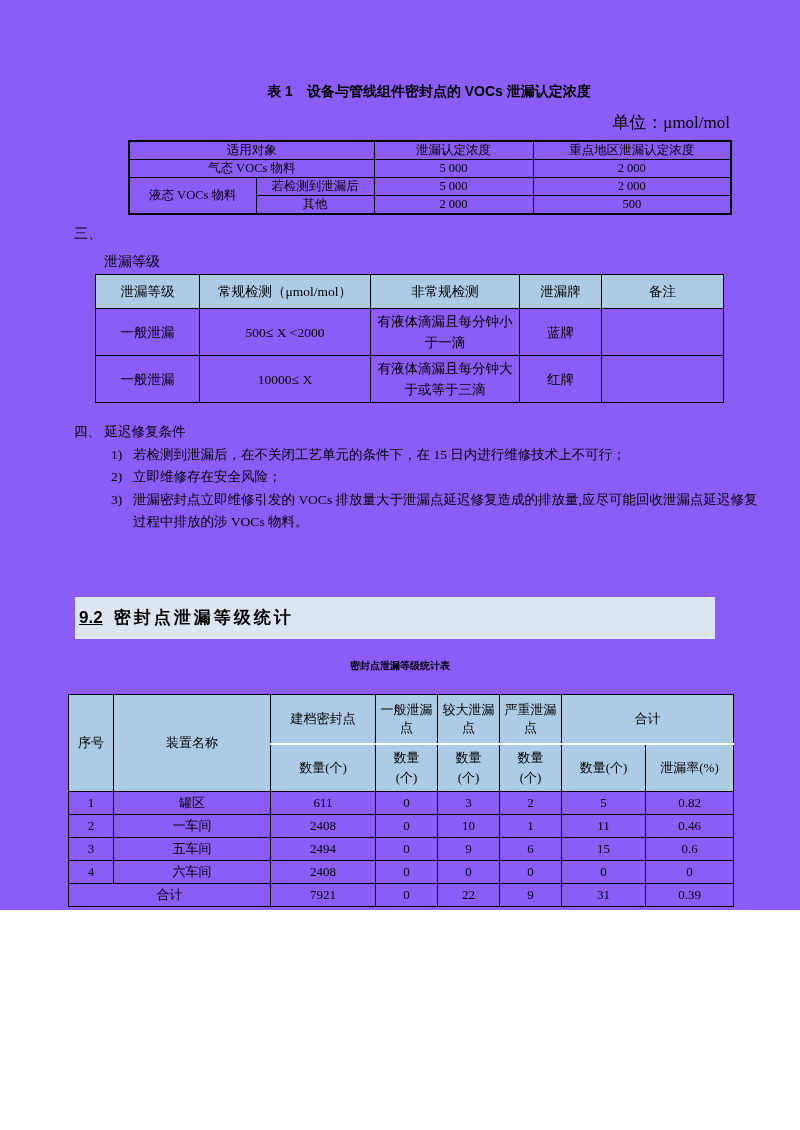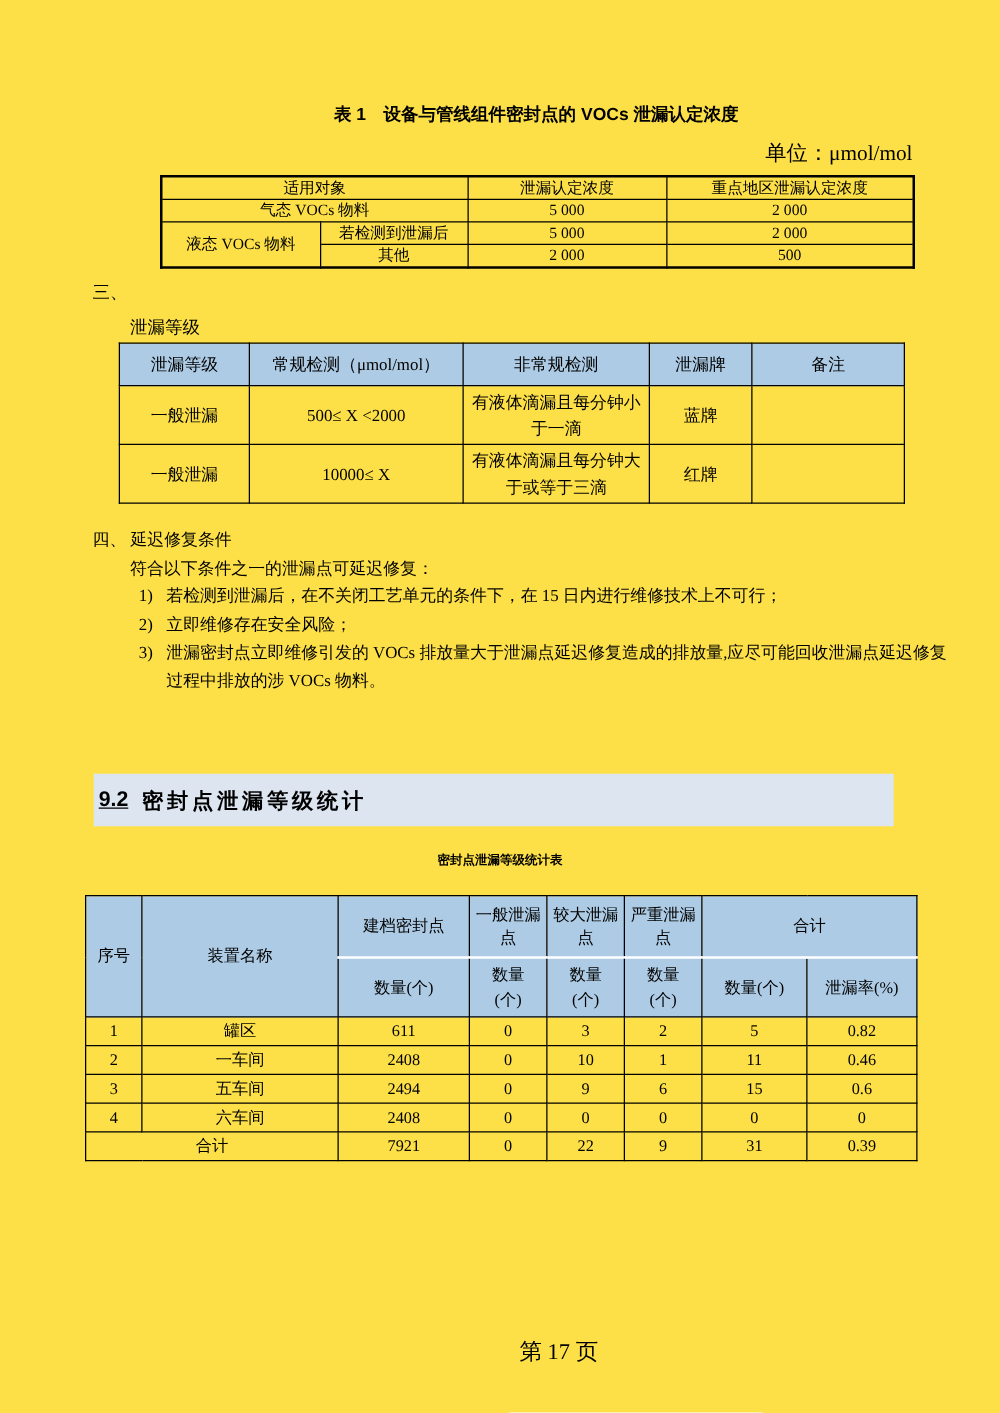--- a/index.html
+++ b/index.html
@@ -1,17 +1,17 @@
 <!DOCTYPE html>
 <html style="--table-header-blue: #adcbe4; --section-band-blue: #dce5f0;"><head>
 <meta charset="utf-8">
 <style>
   html,body{margin:0;padding:0;background:#ffffff;}
   .page{
-    position:relative;width:800px;height:1130px;margin:0 auto;background:#fde047;
+    position:relative;width:800px;height:910px;margin:0 auto;background:#8b5cf6;
     font-family:"Liberation Serif","DejaVu Serif",serif;color:#000;overflow:hidden;
   }
   
   .t1-title{margin:83px 0 0 128px;width:602px;text-align:center;
     font-family:"Liberation Sans","DejaVu Sans",sans-serif;font-weight:bold;font-size:14px;}
   .unit-line{margin:10px 0 0 128px;width:602px;text-align:right;font-size:17px;}
   table{border-collapse:collapse;table-layout:fixed;}
   .t1{margin:6px 0 0 128px;width:602px;border:2px solid #000;font-size:12.5px;}
   .t1 td{border:1px solid #000;text-align:center;height:17px;padding:0 2px;overflow:hidden;}
   
@@ -122,21 +122,20 @@
         <td>10000≤ X</td>
         <td>有液体滴漏且每分钟大于或等于三滴</td>
         <td>红牌</td>
         <td></td>
       </tr>
     </tbody>
   </table>
 
   <div class="sec4">
     <div>四、 延迟修复条件</div>
-    <div class="sec4-intro">符合以下条件之一的泄漏点可延迟修复：</div>
     <div class="sec4-items">
       <div class="item">
         <span class="no">1)</span>
         <span class="txt">若检测到泄漏后，在不关闭工艺单元的条件下，在 15 日内进行维修技术上不可行；</span>
       </div>
       <div class="item">
         <span class="no">2)</span>
         <span class="txt">立即维修存在安全风险；</span>
       </div>
       <div class="item">

